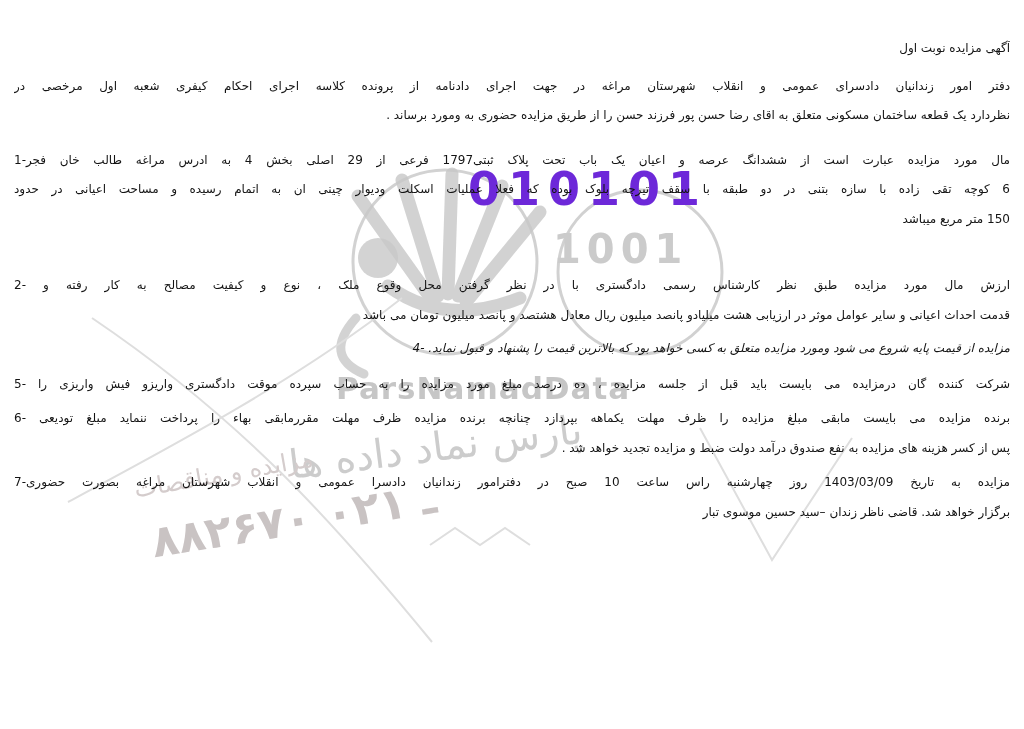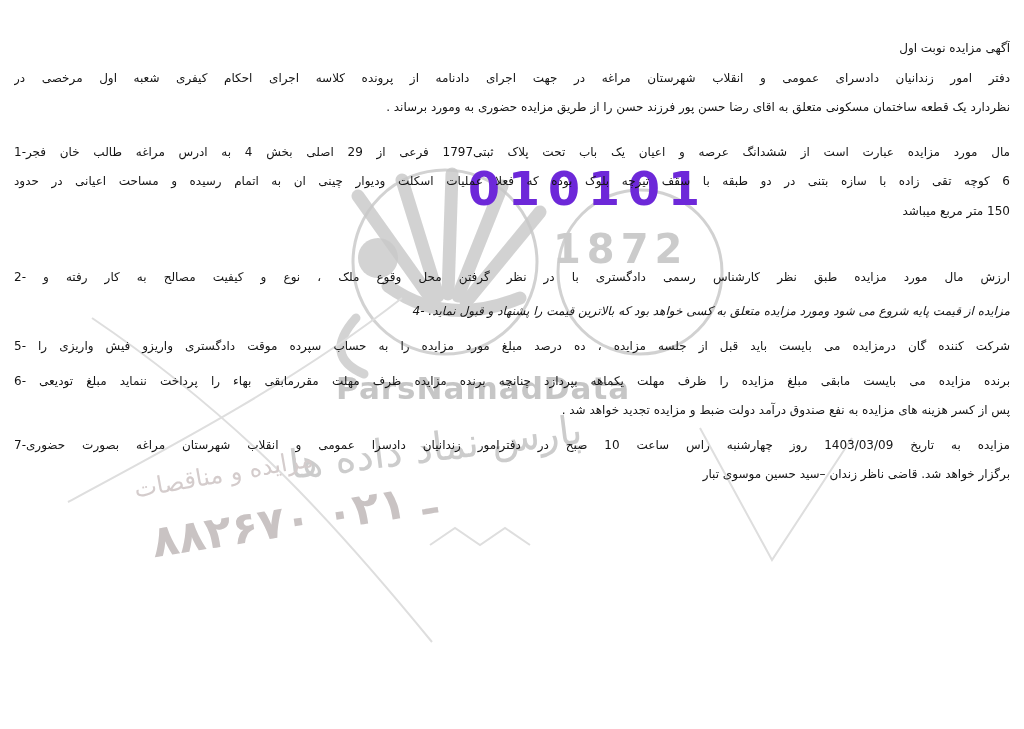--- a/index.html
+++ b/index.html
@@ -25,21 +25,21 @@
     position:relative;z-index:1;
     direction:rtl;
     padding:34px 14px 0 14px;
     font-size:12px;
     line-height:29.5px;
   }
   .line{height:29.5px;overflow:hidden;}
   .l-full{text-align:justify;text-align-last:justify;}
   .l-end{text-align:right;}
   .p-title{margin:0;}
-  .p-intro{margin-top:0;}
+  .p-intro{margin-top:8px;}
   .p-item1{margin-top:15px;}
   .p-item2{margin-top:37px;}
   .p-item3{margin-top:27px;}
   .p-item4{margin-top:4px;font-style:italic;}
   .p-item5{margin-top:6px;}
   .p-item6{margin-top:5px;}
   .p-item7{margin-top:5px;}
 </style>
 </head>
 <body>
@@ -64,21 +64,21 @@
     <path d="M356 318 q-34 38 8 56"></path>
   </g>
   <g fill="none" stroke="#dedede" stroke-width="2">
     <path d="M92 318 C240 418 332 520 432 642"></path>
     <path d="M402 298 C300 378 180 442 68 502"></path>
     <path d="M700 428 L772 560 L852 438"></path>
     <polyline points="430,545 455,528 480,545 505,528 530,545"></polyline>
   </g>
 </svg>
 <div class="wm wm-digits1">010101</div>
-<div class="wm wm-digits2">1872</div>
+<div class="wm wm-digits2">1001</div>
 <div class="wm wm-latin">ParsNamadData</div>
 <div class="wm wm-farsi" dir="rtl">پارس نماد داده ها</div>
 <div class="wm wm-tagline" dir="rtl">مزایده و مناقصات</div>
 <div class="wm wm-phone">۸۸۲۶۷۰ ـ ۰۲۱</div>
 
 <div class="doc">
 
   <div class="p-title">
     <div class="line l-end">آگهی مزایده نوبت اول</div>
   </div>
@@ -89,20 +89,21 @@
   </div>
 
   <div class="p-item1">
     <div class="line l-full">مال مورد مزایده عبارت است از ششدانگ عرصه و اعیان یک باب تحت پلاک ثبتی1797 فرعی از 29 اصلی بخش 4 به ادرس مراغه طالب خان فجر-1</div>
     <div class="line l-full">6 کوچه تقی زاده با سازه بتنی در دو طبقه با سقف تیرچه بلوک بوده که فعلا عملیات اسکلت ودیوار چینی ان به اتمام رسیده و مساحت اعیانی در حدود</div>
     <div class="line l-end">150 متر مربع میباشد</div>
   </div>
 
   <div class="p-item2">
     <div class="line l-full">ارزش مال مورد مزایده طبق نظر کارشناس رسمی دادگستری با در نظر گرفتن محل وقوع ملک ، نوع و کیفیت مصالح به کار رفته و -2</div>
+    <div class="line l-end">قدمت احداث اعیانی و سایر عوامل موثر در ارزیابی هشت میلیادو پانصد میلیون ریال معادل هشتصد و پانصد میلیون تومان می باشد</div>
   </div>
 
 
   <div class="p-item4">
     <div class="line l-end">مزایده از قیمت پایه شروع می شود ومورد مزایده متعلق به کسی خواهد بود که بالاترین قیمت را پشنهاد و قبول نماید. -4</div>
   </div>
 
   <div class="p-item5">
     <div class="line l-full">شرکت کننده گان درمزایده می بایست باید قبل از جلسه مزایده ، ده درصد مبلغ مورد مزایده را به حساب سپرده موقت دادگستری واریزو فیش واریزی را -5</div>
   </div>

